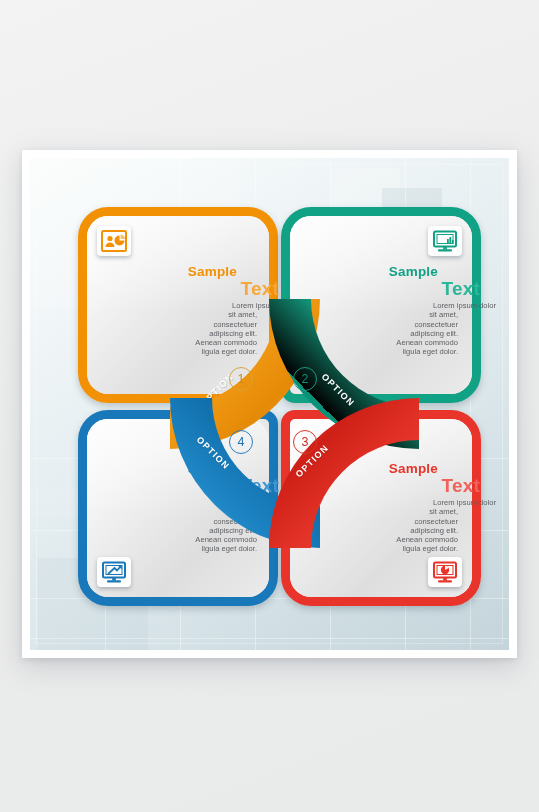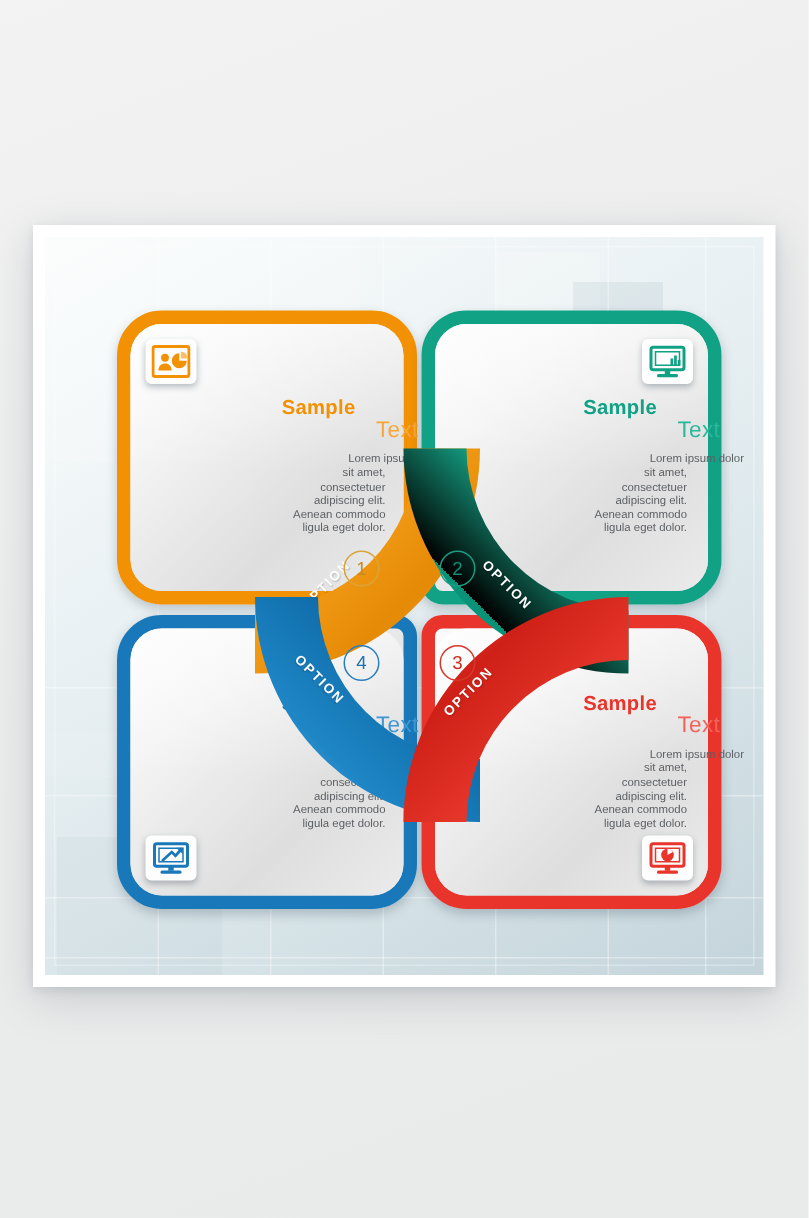--- a/index.html
+++ b/index.html
@@ -46,21 +46,21 @@
 
   
   .txtwrap{position:absolute;width:152px;}
   #p1 .txtwrap{left:18px;top:48px;text-align:right;}
   #p2 .txtwrap{left:16px;top:48px;text-align:right;}
   #p3 .txtwrap{left:18px;top:42px;text-align:right;}
   #p4 .txtwrap{left:16px;top:42px;text-align:right;}
 
   .headline{position:relative;height:36px;margin-bottom:1px;}
   .h-sample{position:absolute;right:20px;top:0;font-size:13.5px;font-weight:bold;letter-spacing:.2px;}
-  .h-text{position:absolute;right:-22px;top:14px;font-size:15px;font-weight:normal;letter-spacing:.2px;}
+  .h-text{position:absolute;right:-22px;top:14px;font-size:19px;font-weight:bold;letter-spacing:.2px;}
   .body-copy{font-size:7.6px;line-height:9.3px;color:#5c5f63;}
   .body-copy .l1{display:block;margin-right:-38px;}
 
   
   .icon-tile{position:absolute;width:34px;height:30px;border-radius:4px;
     background:#fdfdfd;box-shadow:0 2px 4px rgba(60,75,90,.35);
     display:flex;align-items:center;justify-content:center;}
   #p1 .icon-tile{left:10px;top:10px;}
   #p2 .icon-tile{right:10px;top:10px;}
   #p3 .icon-tile{left:10px;bottom:10px;}

